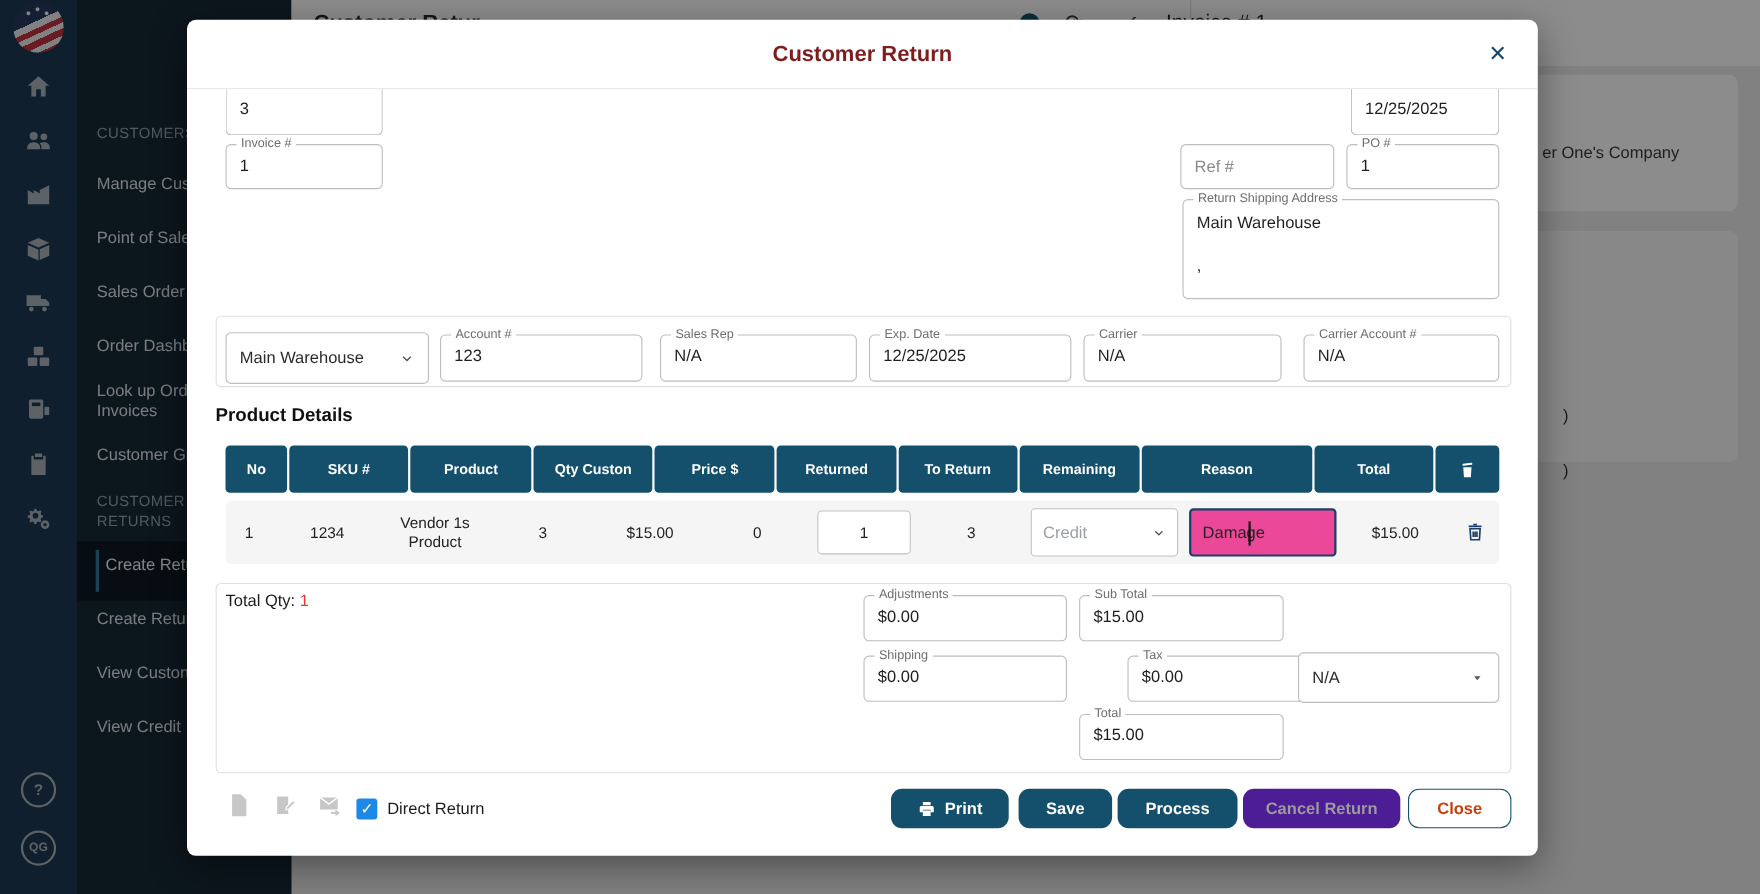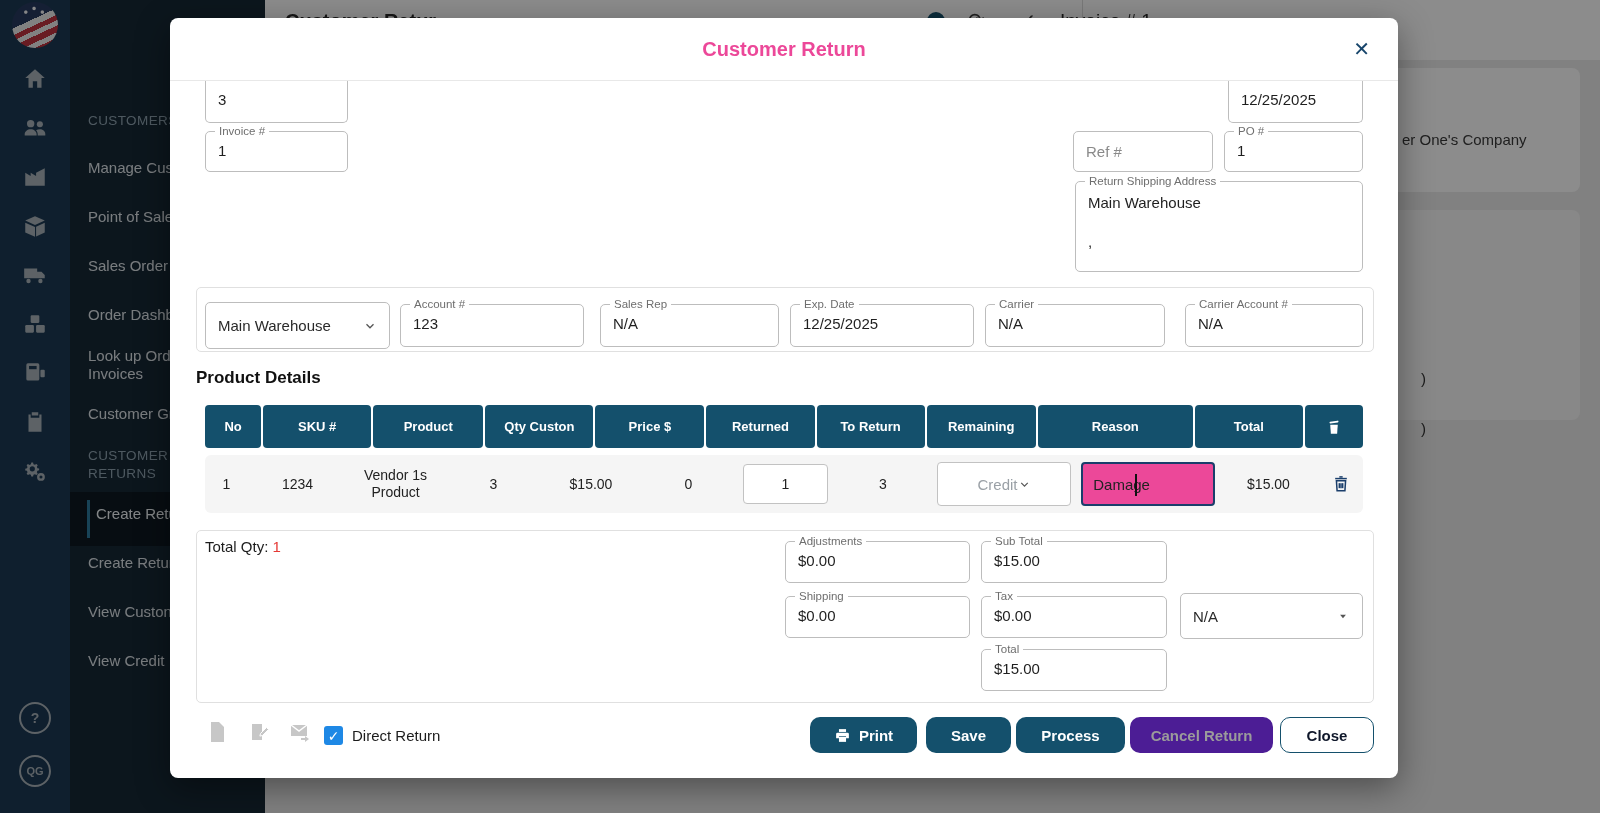--- a/index.html
+++ b/index.html
@@ -39,21 +39,21 @@
   .bg-card2 { position:absolute; left:1350px; top:210px; width:230px; height:210px; background:#f7f7f7; border-radius:8px; z-index:1; }
   .bg-frag { position:absolute; font-size:15px; color:#333; z-index:2; }
   .bg-bottom-btn { position:absolute; left:1272px; top:748px; width:291px; height:37px; background:#14506c; border-radius:8px; z-index:1; }
   .bg-bottom-btn span { position:absolute; left:130px; top:9px; color:#fff; font-size:15px; font-weight:bold; }
 
   .overlay { position:absolute; inset:0; background:rgba(0,0,0,0.45); z-index:50; }
 
   
   .modal { position:absolute; left:170px; top:18px; width:1228px; height:760px; background:#fff; border-radius:8px;
     box-shadow:0 10px 34px rgba(0,0,0,.4); z-index:100; }
-  .modal-title { position:absolute; left:0; top:20px; width:100%; text-align:center; font-size:20px; font-weight:bold; color:#ec4899; }
+  .modal-title { position:absolute; left:0; top:20px; width:100%; text-align:center; font-size:20px; font-weight:bold; color:#7f1d1d; }
   .modal-close { position:absolute; right:28px; top:19px; font-size:20px; color:#17456b; cursor:pointer; line-height:24px; }
   .modal-divider { position:absolute; left:0; top:62px; right:0; height:1px; background:#e8e8e8; }
   .content { position:absolute; left:0; top:63px; right:0; bottom:0; overflow:hidden; }
 
   
   .mfield { position:absolute; border:1px solid #bdbdbd; border-radius:5px; background:#fff; }
   .mfield .lbl { position:absolute; top:-8px; left:9px; font-size:11.5px; color:#6e6e6e; background:#fff; padding:0 4px; white-space:nowrap; line-height:14px; }
   .mfield .val { padding:10px 12px 0 12px; font-size:15px; color:#1f1f1f; white-space:nowrap; overflow:hidden; }
   .mfield .ph { padding:11px 12px 0 12px; font-size:15px; color:#8a8a8a; }
   .cuttop { border-top:none; border-radius:0 0 5px 5px; }
@@ -68,42 +68,42 @@
   
   .ptable { position:absolute; left:35px; top:324px; width:1158px; }
   .thead { display:flex; gap:2px; height:43px; }
   .thead .th { background:#14506c; color:#fff; font-size:13px; font-weight:bold; border-radius:4px;
     display:flex; align-items:center; justify-content:center; text-align:center; flex-grow:1; }
   .trow { margin-top:7px; height:58px; background:#f5f5f5; border-radius:6px; display:flex; gap:2px; align-items:center; }
   .trow .td { display:flex; align-items:center; justify-content:center; text-align:center; font-size:14px; color:#222; flex-grow:1; line-height:17px; }
   .cell-input { width:90%; height:40px; background:#fff; border:1px solid #c2c2c2; border-radius:4px;
     display:flex; align-items:center; justify-content:center; font-size:14px; color:#222; }
   .cell-select { width:94%; height:44px; background:#fff; border:1px solid #c2c2c2; border-radius:4px;
-    display:flex; align-items:center; justify-content:center; padding:0 10px; font-size:15px; color:#9aa0a6; }
+    display:flex; align-items:center; justify-content:space-between; padding:0 10px; font-size:15px; color:#9aa0a6; }
   .cell-select svg { width:13px; height:13px; stroke:#555; fill:none; stroke-width:2.2; }
   .cell-reason { position:relative; width:94%; height:44px; background:#ec4899; border:2px solid #1a3e6b; border-radius:4px;
     display:flex; align-items:center; padding:0 10px; font-size:15px; color:#222; }
   .caret { position:absolute; left:52px; top:10px; width:1.5px; height:22px; background:#111; }
   .icon-btn svg { width:20px; height:20px; }
 
   
   .totqty { position:absolute; left:35px; top:457px; font-size:15px; color:#1c1c1c; }
   .totqty .red { color:#e53935; }
 
   
   .foot-icon { position:absolute; width:24px; height:24px; top:639px; }
   .foot-icon svg { width:24px; height:24px; fill:#c7c7c7; }
   .checkbox { position:absolute; left:154px; top:645px; width:19px; height:19px; background:#1e88e5; border-radius:3px;
     color:#fff; font-size:14px; display:flex; align-items:center; justify-content:center; font-weight:bold; }
   .check-label { position:absolute; left:182px; top:646px; font-size:15px; color:#1c1c1c; }
   .btn { position:absolute; top:636px; height:36px; border-radius:10px; display:flex; align-items:center; justify-content:center;
     gap:8px; font-size:15px; font-weight:bold; cursor:pointer; }
   .btn-solid { background:#14506c; color:#fff; }
   .btn-disabled { background:#4c1d95; color:#9b9b9b; cursor:default; }
-  .btn-outline { background:#fff; color:#0f172a; border:1.5px solid #14506c; }
+  .btn-outline { background:#fff; color:#c2410c; border:1.5px solid #14506c; }
   .btn svg { width:17px; height:17px; fill:#fff; }
 </style>
 </head>
 <body>
 
 <div class="screen">
 
   <div class="rail">
     <div class="logo"></div>
     <div class="rail-icon" style="top:62px">
@@ -334,21 +334,21 @@
         <div class="val">$0.00</div>
       </div>
       <div class="mfield" style="left:811px;top:460px;width:186px;height:42px">
         <div class="lbl">Sub Total</div>
         <div class="val">$15.00</div>
       </div>
       <div class="mfield" style="left:615px;top:515px;width:185px;height:42px">
         <div class="lbl">Shipping</div>
         <div class="val">$0.00</div>
       </div>
-      <div class="mfield" style="left:811px;top:515px;width:186px;height:42px">
+      <div class="mfield" style="left:855px;top:515px;width:186px;height:42px">
         <div class="lbl">Tax</div>
         <div class="val">$0.00</div>
       </div>
       <div class="selectbox" style="left:1010px;top:512px;width:183px;height:46px">
         <span>N/A</span>
         <svg viewBox="0 0 24 24" style="fill:#555;stroke:none">
             <path d="M7 10h10l-5 6z"></path>
           </svg>
       </div>
       <div class="mfield" style="left:811px;top:568px;width:186px;height:42px">

